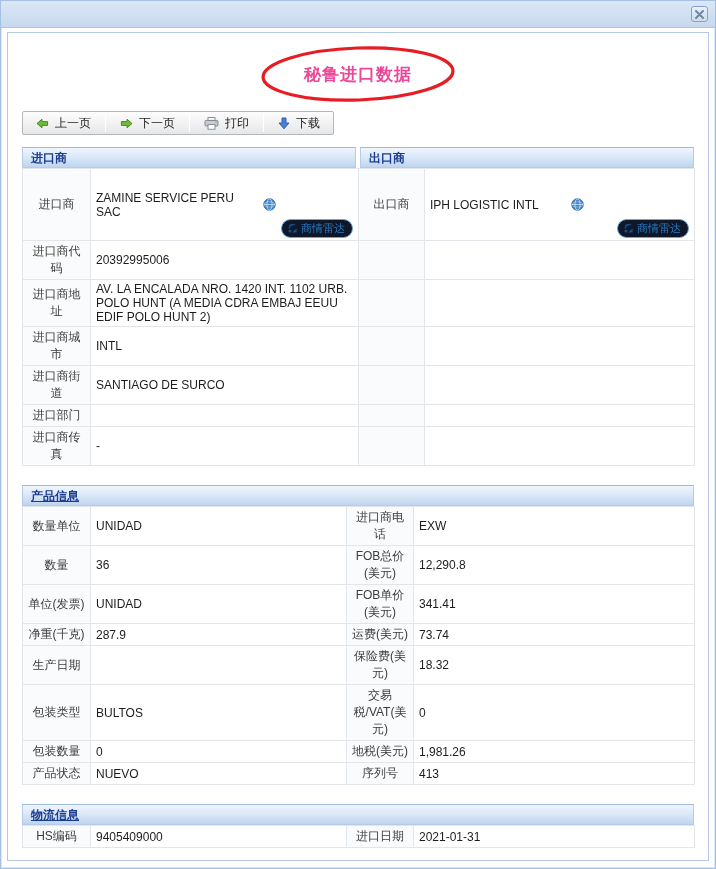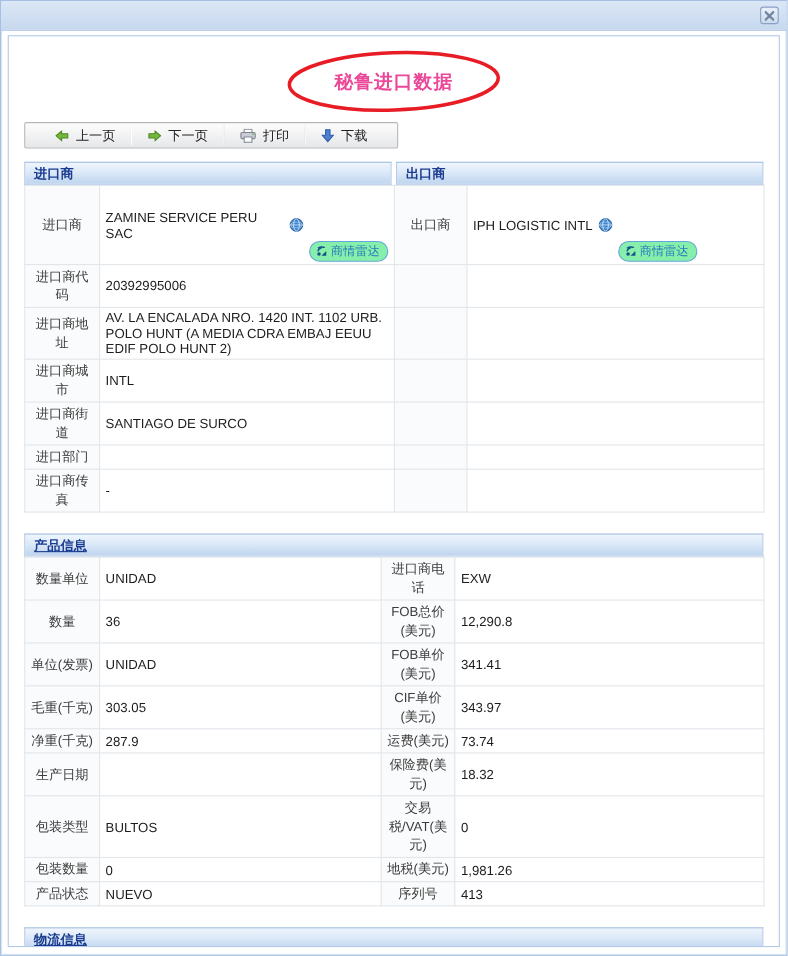--- a/index.html
+++ b/index.html
@@ -40,21 +40,21 @@
     display:flex; align-items:center; justify-content:center;
   }
   .page-title { font-size:17px; font-weight:bold; color:#ec4899; letter-spacing:1px; }
   .ellipse-svg { position:absolute; left:50%; top:50%; transform:translate(-50%,-50%); pointer-events:none; }
   
   .toolbar {
     margin-top:8px;
     display:inline-flex; align-items:center; height:24px;
     border:1px solid #b4b6ba; border-radius:2px;
     background:linear-gradient(#fdfdfd,#e6e7e9);
-    padding:0 14px;
+    padding:0 0;
   }
   .tbtn {
     display:inline-flex; align-items:center; gap:6px;
     padding:0 13px; height:20px; font-size:12px; color:#222; cursor:pointer;
     white-space:nowrap;
   }
   .tsep { width:1px; height:18px; background:#c7c9cc; border-right:1px solid #fff; margin:0 1px; }
   
   .sec-bar {
     margin-top:12px; height:21px; line-height:20px;
@@ -76,27 +76,27 @@
     border:1px solid #e2e5ea;
     padding:2px 5px;
     height:20px;
     vertical-align:middle;
     word-wrap:break-word;
   }
   td.lbl {
     text-align:center; color:#3c3c3c; background:#fafbfc;
   }
   td.val { text-align:left; background:#fff; }
-  .company-cell { display:flex; align-items:center; gap:5px; }
+  .company-cell { display:flex; align-items:center; gap:5px;justify-content:space-between; }
   .radar-badge {
     display:inline-flex; align-items:center; gap:3px;
     border:1.5px solid #64a8d8; border-radius:10px;
     padding:1px 7px 1px 5px;
     color:#2a7abd; font-size:11px; cursor:pointer; white-space:nowrap;
-    background:#86efac;
+    background:#0f172a;
     margin-top:48px;
   }
   .icon { display:inline-flex; flex:none; }
 </style>
 </head>
 <body>
 
 <div class="window">
   <div class="titlebar">
     <div class="close-btn">
@@ -295,26 +295,20 @@
           </tr>
 
           <tr>
             <td class="lbl">单位(发票)</td>
             <td class="val">UNIDAD</td>
             <td class="lbl">FOB单价(美元)</td>
             <td class="val">341.41</td>
           </tr>
 
 
-          <tr>
-            <td class="lbl">毛重(千克)</td>
-            <td class="val">303.05</td>
-            <td class="lbl">CIF单价(美元)</td>
-            <td class="val">343.97</td>
-          </tr>
 
           <tr>
             <td class="lbl">净重(千克)</td>
             <td class="val">287.9</td>
             <td class="lbl">运费(美元)</td>
             <td class="val">73.74</td>
           </tr>
 
           <tr>
             <td class="lbl">生产日期</td>

